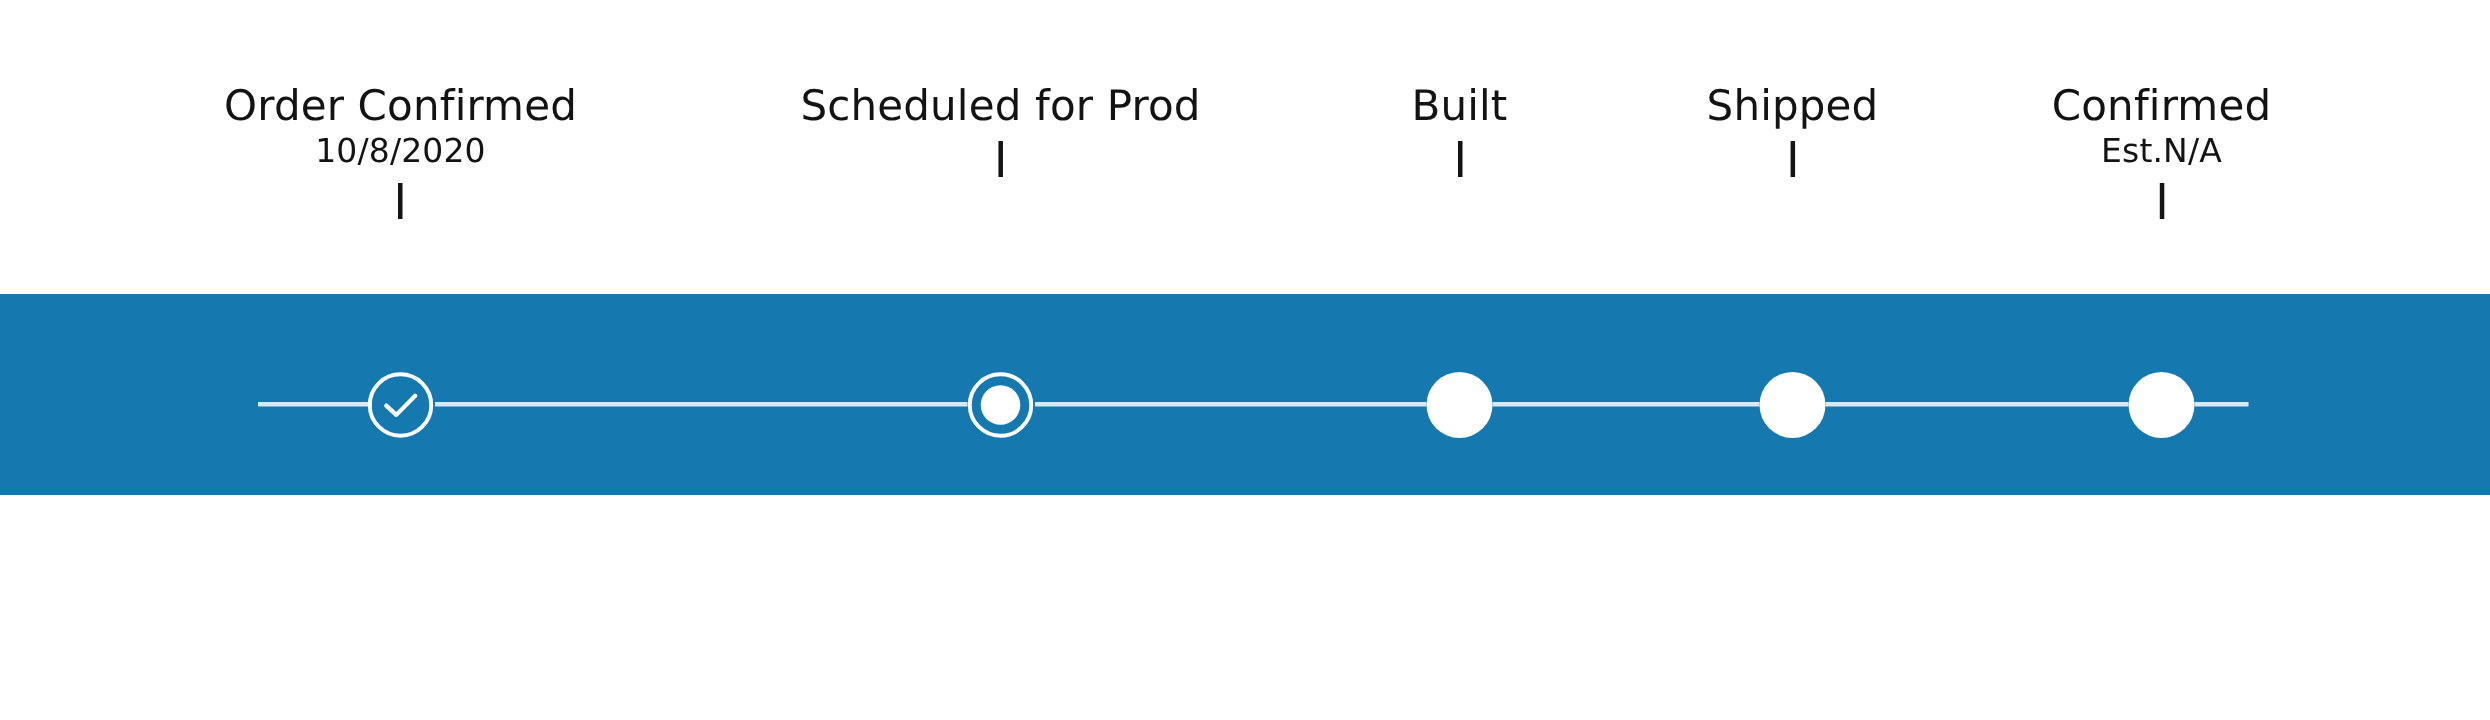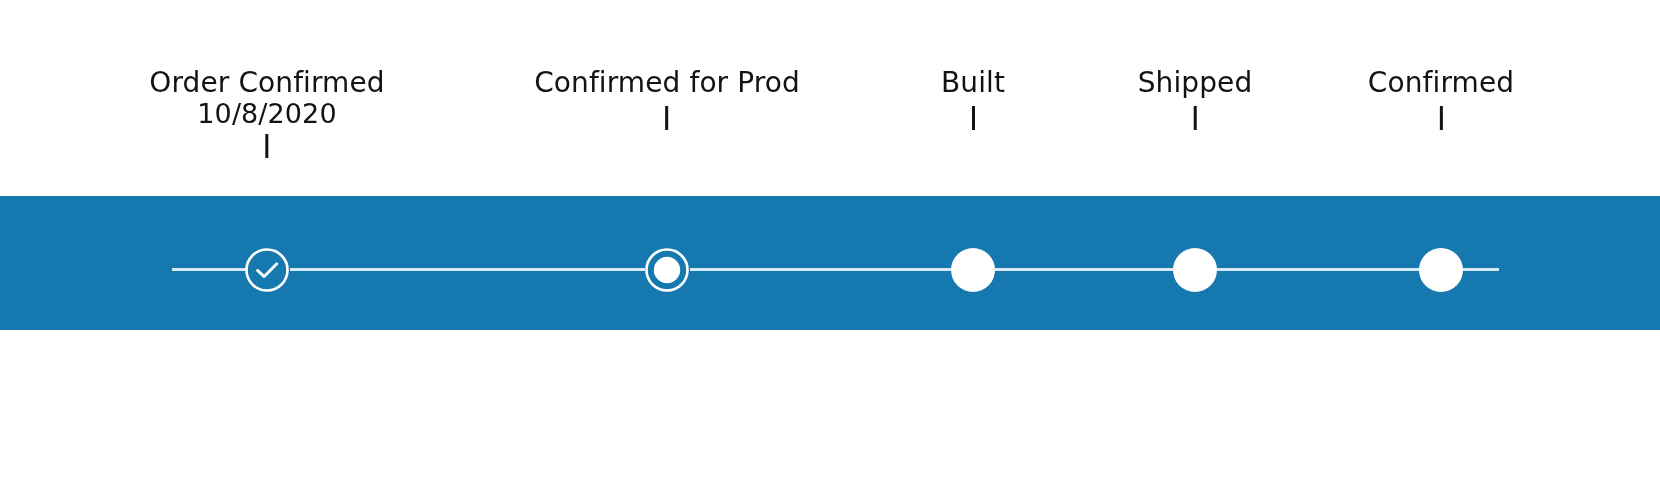--- a/index.html
+++ b/index.html
@@ -18,21 +18,21 @@
     width: 1660px;
     height: 480px;
     overflow: hidden;
     background: #ffffff;
   }
 
   
   .labels-layer {
     position: absolute;
     left: 0;
-    top: 12px;
+    top: 0;
     width: 1660px;
     height: 196px;
   }
 
   .step-label {
     position: absolute;
     transform: translateX(-50%);
     text-align: center;
     white-space: nowrap;
     color: #111111;
@@ -40,21 +40,21 @@
 
   .step-title {
     font-size: 28px;
     line-height: 34px;
     font-weight: 400;
     color: #131313;
     letter-spacing: 0.1px;
   }
 
   .step-sub {
-    font-size: 27px;
+    font-size: 22px;
     line-height: 28px;
     font-weight: 400;
     color: #131313;
     letter-spacing: 0.1px;
   }
 
   .step-tick {
     width: 3px;
     height: 24px;
     background: #141414;
@@ -113,38 +113,39 @@
 
   <div class="labels-layer">
 
     <div class="step-label" style="left:267px; top:54px;">
       <div class="step-title">Order Confirmed</div>
       <div class="step-sub">10/8/2020</div>
       <div class="step-tick"></div>
     </div>
 
     <div class="step-label" style="left:667px; top:54px;">
-      <div class="step-title">Confirmed for Prod</div>
+      <div class="step-title">Scheduled for Prod</div>
       <div class="step-tick"></div>
     </div>
 
     <div class="step-label" style="left:1195px; top:54px;">
       <div class="step-title">Shipped</div>
       <div class="step-sub"></div>
       <div class="step-tick"></div>
     </div>
 
     <div class="step-label" style="left:973px; top:54px;">
       <div class="step-title">Built</div>
       <div class="step-sub"></div>
       <div class="step-tick"></div>
     </div>
 
     <div class="step-label" style="left:1441px; top:54px;">
       <div class="step-title">Confirmed</div>
+      <div class="step-sub">Est.N/A</div>
       <div class="step-tick"></div>
     </div>
 
   </div>
 
   <div class="bar"></div>
 
   <div class="rail" style="left:172px; width:76px;"></div>
   <div class="rail" style="left:290px; width:355px;"></div>
   <div class="rail" style="left:690px; width:261px;"></div>

